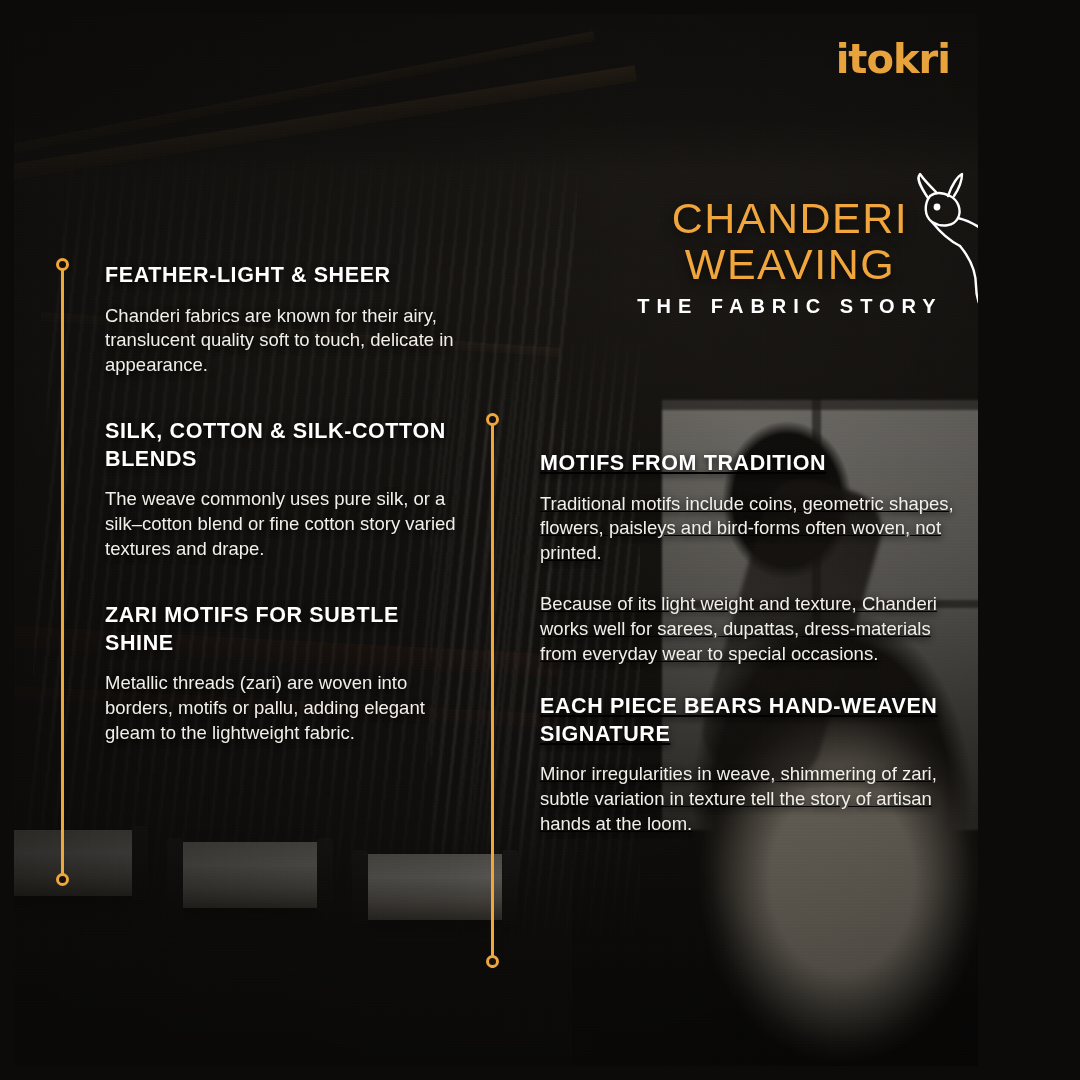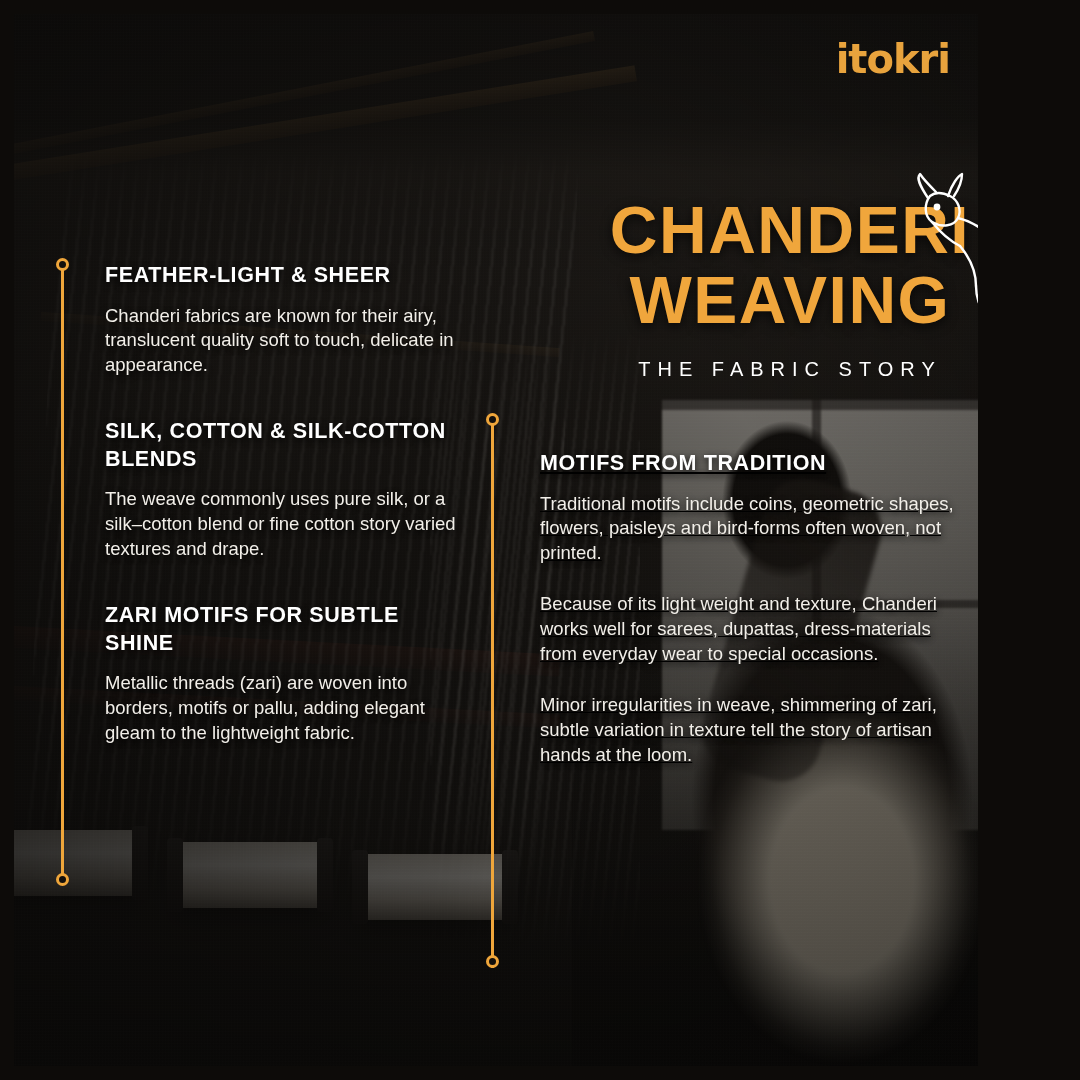--- a/index.html
+++ b/index.html
@@ -126,27 +126,27 @@
     font-family: "DejaVu Sans", sans-serif;
     display: flex; align-items: center;
   }
 
   .title-block {
     position: absolute; left: 560px; top: 196px; width: 460px;
     text-align: center;
   }
   .title {
     color: #f0a63c;
-    font-size: 66px; line-height: 1.06; font-weight: 700;
+    font-size: 43px; line-height: 1.06; font-weight: 400;
     letter-spacing: 1.5px;
     text-shadow: 0 3px 12px rgba(0,0,0,.7);
   }
   .subtitle {
-    margin-top: 22px;
-    color: #ffffff; font-size: 20px; font-weight: 400;
+    margin-top: 8px;
+    color: #ffffff; font-size: 20px; font-weight: 700;
     letter-spacing: 7px;
     text-align: center;
   }
 
   
   .goat { position: absolute; left: 330px; top: -30px; width: 150px; height: 165px; }
 
   
   .rail { position: absolute; width: 3px; background: #efa63b; }
   .rail.left  { left: 61px;  top: 265px; height: 620px; }
@@ -275,20 +275,21 @@
 
     <div class="col right">
       <div class="item">
         <h3>MOTIFS FROM TRADITION</h3>
         <p>Traditional motifs include coins, geometric shapes, flowers, paisleys and bird-forms often woven, not printed.</p>
       </div>
       <div class="item">
         <p>Because of its light weight and texture, Chanderi works well for sarees, dupattas, dress-materials from everyday wear to special occasions.</p>
       </div>
       <div class="item">
+        <h3>EACH PIECE BEARS HAND-WEAVEN SIGNATURE</h3>
         <p>Minor irregularities in weave, shimmering of zari, subtle variation in texture tell the story of artisan hands at the loom.</p>
       </div>
     </div>
 
   </div>
 
   <div class="border-frame"></div>
 </div>
 
 </body></html>

